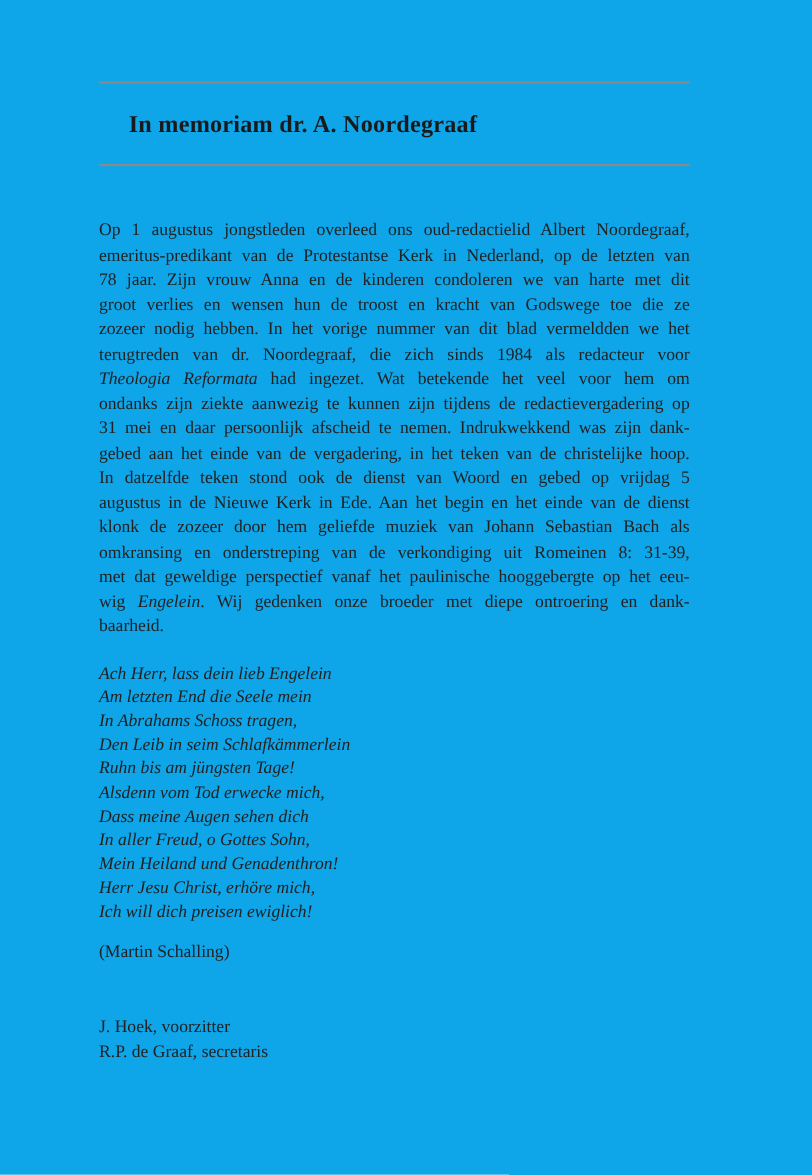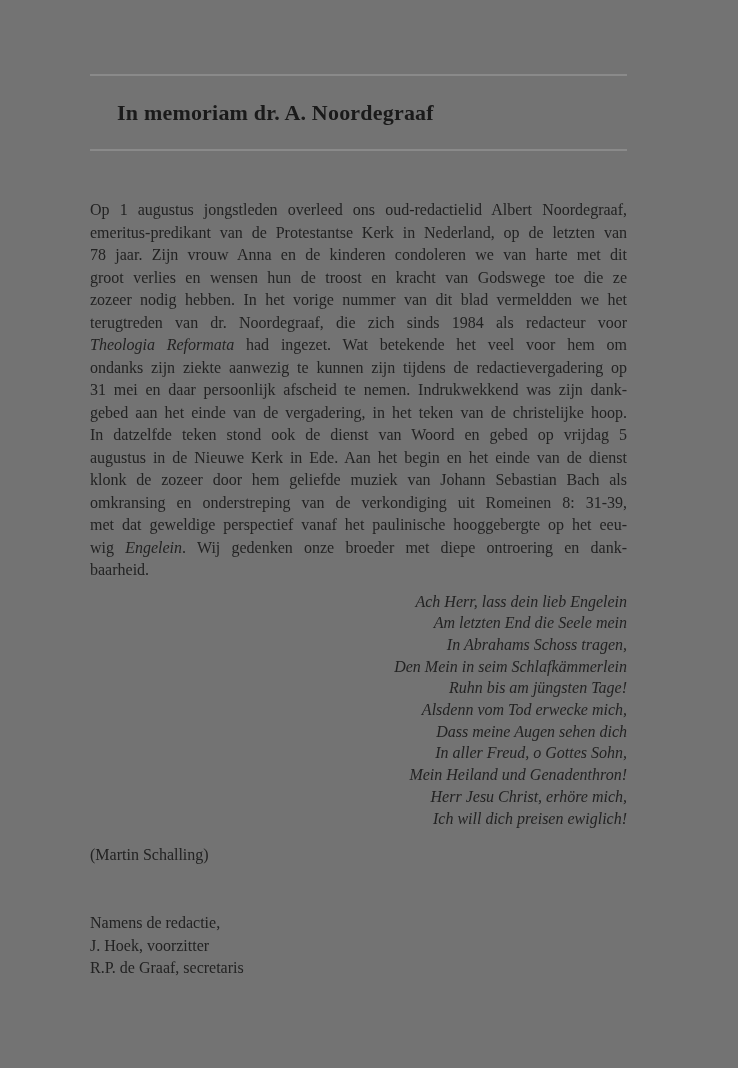--- a/index.html
+++ b/index.html
@@ -4,21 +4,21 @@
 <style>
   html, body { margin: 0; padding: 0; }
   body {
     width: 738px; height: 1068px;
     background: #ffffff;
     font-family: "Liberation Serif", "DejaVu Serif", serif;
   }
   .page {
     position: relative;
     width: 738px; height: 1068px;
-    background: #737373;
+    background: #0ea5e9;
     color: #222222;
     overflow: hidden;
   }
   .content {
     position: absolute;
     left: 90px; top: 0;
     width: 537px;
   }
   .rule {
     height: 2px;
@@ -39,25 +39,24 @@
     font-size: 16px;
     line-height: 22.5px;
     color: #222222;
   }
   .article .bline { word-spacing: -0.4px; }
   .article .bline.just {
     text-align: justify;
     text-align-last: justify;
   }
   .poem {
-    margin-top: 9px;
+    margin-top: 20px;
     font-size: 16px;
     line-height: 21.7px;
     font-style: italic;
-    text-align: right;
   }
   .attribution {
     margin-top: 15px;
     font-size: 16px;
     line-height: 22px;
   }
   .signature {
     margin-top: 46px;
     font-size: 16px;
     line-height: 22.3px;
@@ -93,32 +92,31 @@
         <div class="bline just"><span>omkransing en onderstreping van de verkondiging uit Romeinen 8: 31-39,</span></div>
         <div class="bline just"><span>met dat geweldige perspectief vanaf het paulinische hooggebergte op het eeu-</span></div>
         <div class="bline just"><span>wig </span><em>Engelein</em><span>. Wij gedenken onze broeder met diepe ontroering en dank-</span></div>
         <div class="bline"><span>baarheid.</span></div>
       </div>
 
     <div class="poem">
         <div class="pline"><span>Ach Herr, lass dein lieb Engelein</span></div>
         <div class="pline"><span>Am letzten End die Seele mein</span></div>
         <div class="pline"><span>In Abrahams Schoss tragen,</span></div>
-        <div class="pline"><span>Den Mein in seim Schlafkämmerlein</span></div>
+        <div class="pline"><span>Den Leib in seim Schlafkämmerlein</span></div>
         <div class="pline"><span>Ruhn bis am jüngsten Tage!</span></div>
         <div class="pline"><span>Alsdenn vom Tod erwecke mich,</span></div>
         <div class="pline"><span>Dass meine Augen sehen dich</span></div>
         <div class="pline"><span>In aller Freud, o Gottes Sohn,</span></div>
         <div class="pline"><span>Mein Heiland und Genadenthron!</span></div>
         <div class="pline"><span>Herr Jesu Christ, erhöre mich,</span></div>
         <div class="pline"><span>Ich will dich preisen ewiglich!</span></div>
       </div>
 
     <div class="attribution">(Martin Schalling)</div>
 
     <div class="signature">
-        <div class="sline"><span>Namens de redactie,</span></div>
         <div class="sline"><span>J. Hoek, voorzitter</span></div>
         <div class="sline"><span>R.P. de Graaf, secretaris</span></div>
       </div>
 
   </div>
 </div>
 
 </body></html>

